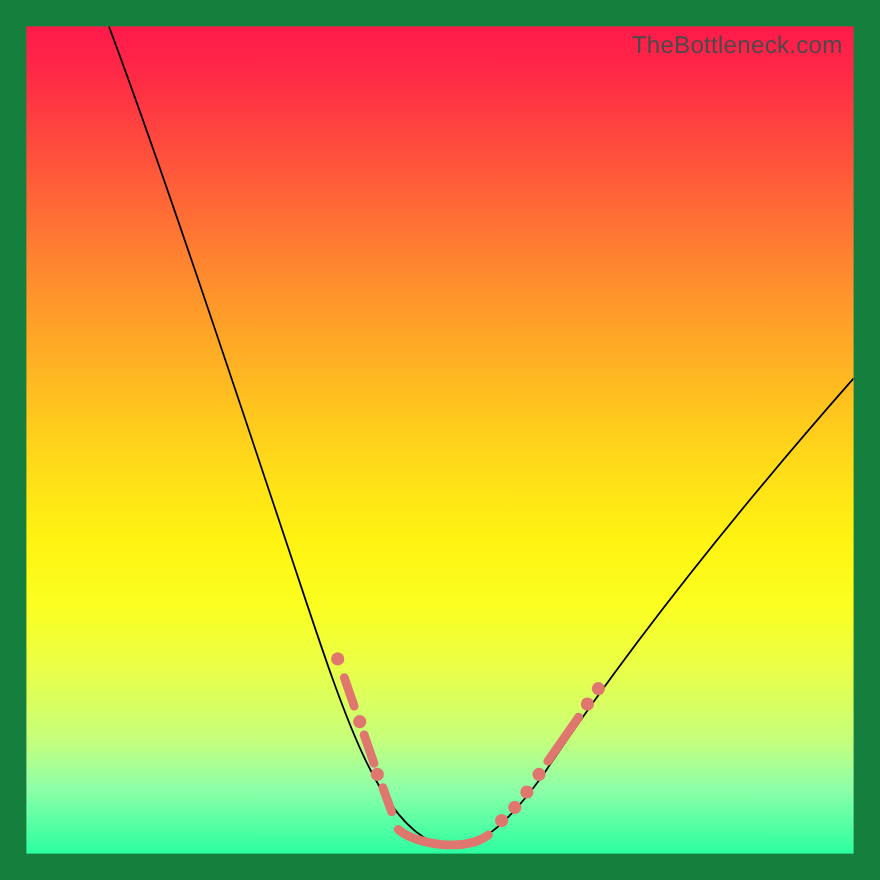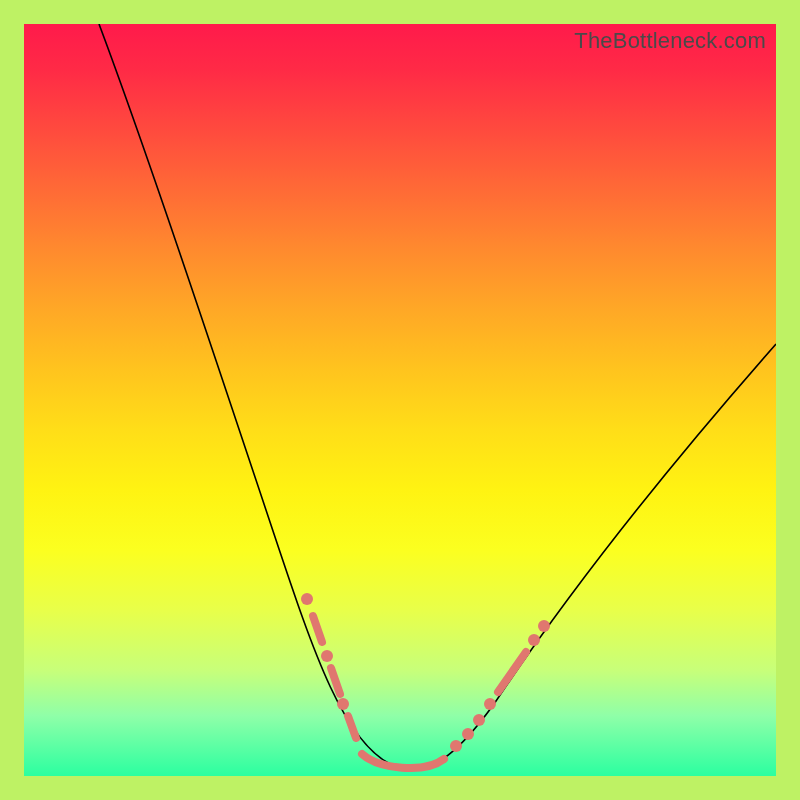--- a/index.html
+++ b/index.html
@@ -1,16 +1,16 @@
 <!DOCTYPE html>
 <html><head>
 <meta charset="utf-8">
 <style>
 html,body{margin:0;padding:0;width:800px;height:800px;overflow:hidden;background:#000;font-family:Arial,Helvetica,sans-serif}
-.frame{position:absolute;inset:0;background:#bef264}
+.frame{position:absolute;inset:0;background:#15803d}
 .plot-area{position:absolute;left:24px;top:24px;right:24px;bottom:24px;background:linear-gradient(to bottom,#ff1a4b 0%,#ff2a46 6%,#ff4a3e 14%,#ff6a36 22%,#ff8a2e 30%,#ffa826 38%,#ffc41e 46%,#ffde18 54%,#fff312 62%,#fbff20 70%,#e8ff4a 78%,#c7ff7a 86%,#8fffa8 92%,#2bffa0 100%)}
 .watermark{position:absolute;top:4px;right:10px;color:#4a4a4a;font-size:22px;font-weight:500;letter-spacing:.2px}
 svg.curve{position:absolute;inset:0;width:100%;height:100%}
 svg .main-curve{fill:none;stroke:#000;stroke-width:1.6}
 svg .thick-seg{fill:none;stroke:#e0776f;stroke-width:8;stroke-linecap:round}
 svg .dot{fill:#e0776f}
 </style>
 </head>
 <body>
 

